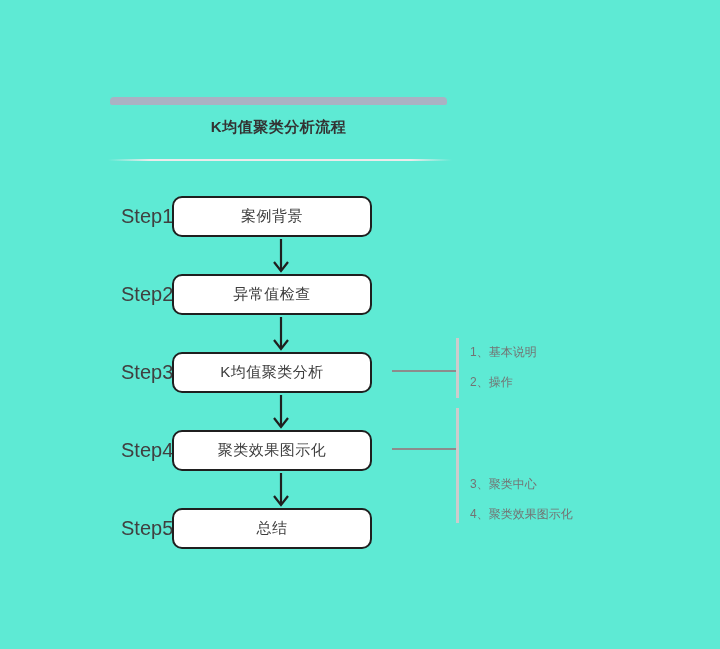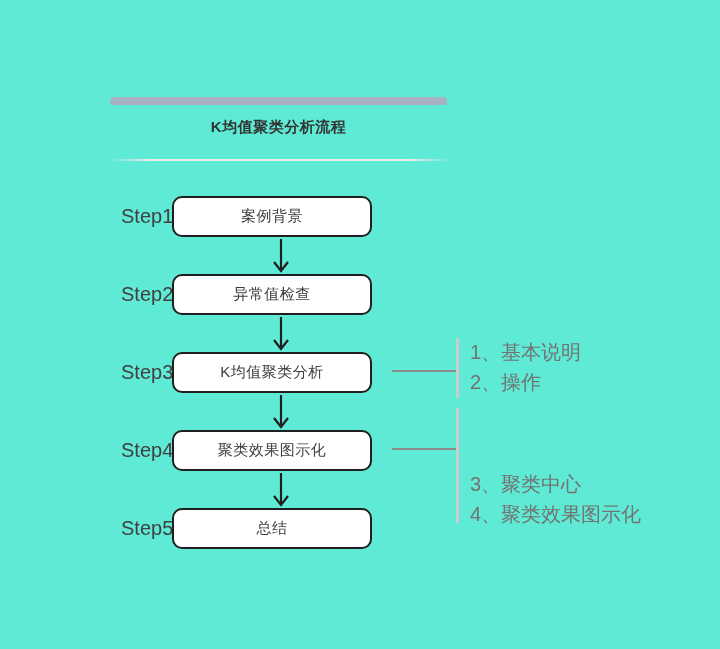--- a/index.html
+++ b/index.html
@@ -64,21 +64,21 @@
   .connector{
     position:absolute;
     height:2px;background:var(--connector-line);
   }
   .bracket{
     position:absolute;left:456px;
     width:2.5px;background:var(--bracket-line);
   }
   .annotation{
     position:absolute;left:470px;
-    font-size:20px;color:var(--annotation-text);
+    font-size:12px;color:var(--annotation-text);
     line-height:20px;
     white-space:nowrap;
   }
 </style>
 </head>
 <body>
 
 <div class="canvas">
 
   <div class="top-bar"></div>

